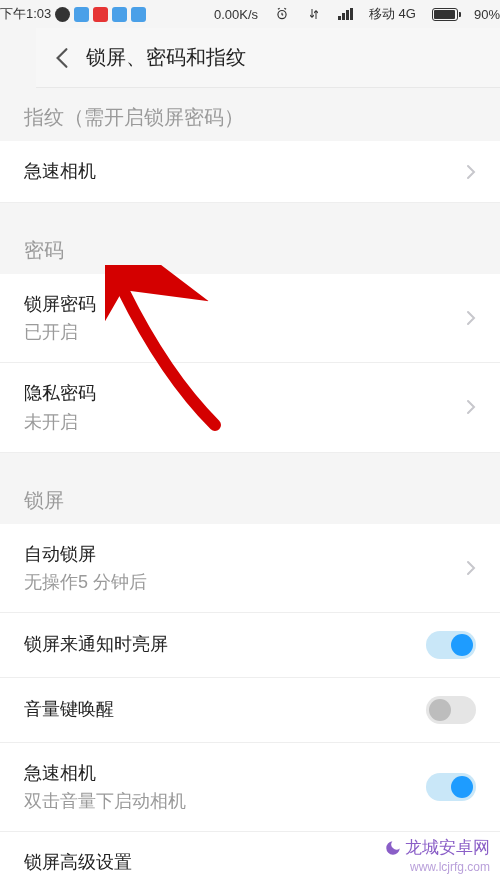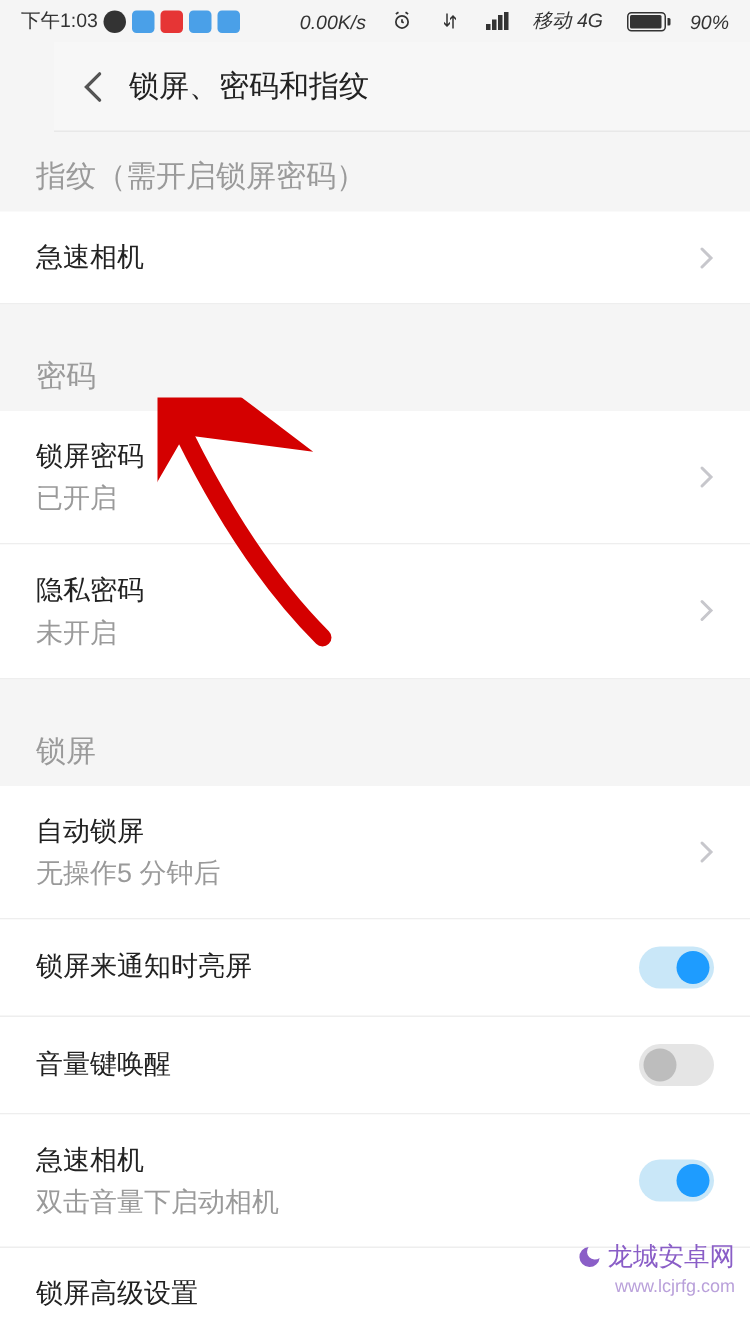--- a/index.html
+++ b/index.html
@@ -10,26 +10,26 @@
     font-family: -apple-system, "Helvetica Neue", Arial, sans-serif;
     overflow: hidden;
     position: relative;
   }
   .status-bar {
     height: 28px;
     background: #f5f5f5;
     display: flex;
     align-items: center;
     justify-content: space-between;
-    padding: 0 14px;
+    padding: 0 0;
     font-size: 13px;
     color: #333;
   }
   .status-left { display: flex; align-items: center; gap: 4px; }
-  .status-right { display: flex; align-items: center; gap: 16px; font-style: italic; }
+  .status-right { display: flex; align-items: center; gap: 16px; }
   .mini-icon {
     width: 16px; height: 16px;
     display: inline-flex; align-items: center; justify-content: center;
     font-size: 12px;
   }
   .tray-icon {
     width: 15px; height: 15px;
     border-radius: 3px;
     display: inline-block;
   }
@@ -106,21 +106,21 @@
   .switch.off .knob { left: 3px; background: #bdbdbd; }
   .arrow-annotation {
     position: absolute;
     top: 265px;
     left: 105px;
     pointer-events: none;
     z-index: 20;
   }
   .watermark {
     position: absolute;
-    bottom: 24px;
+    bottom: 14px;
     right: 10px;
     text-align: right;
     z-index: 30;
     pointer-events: none;
   }
   .wm-line1 {
     font-size: 17px;
     color: #8a5ec7;
     font-weight: 500;
     display: flex;

